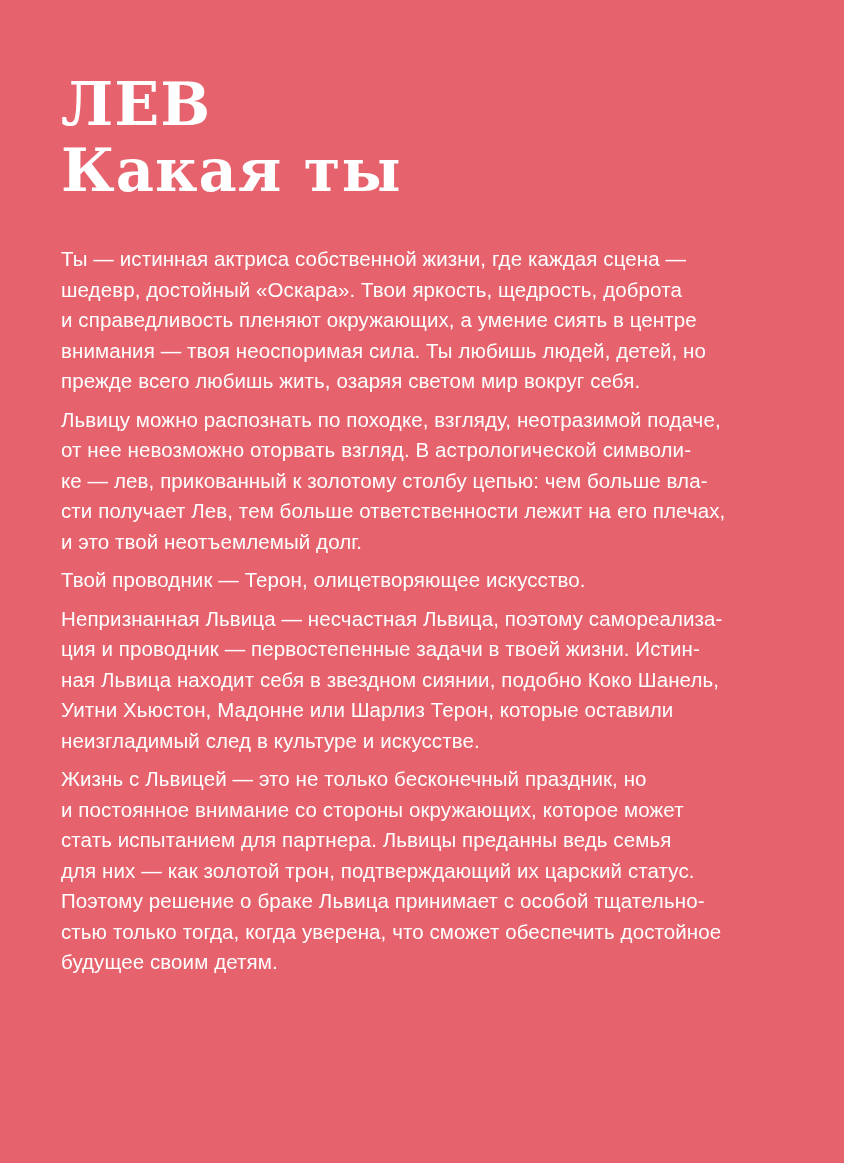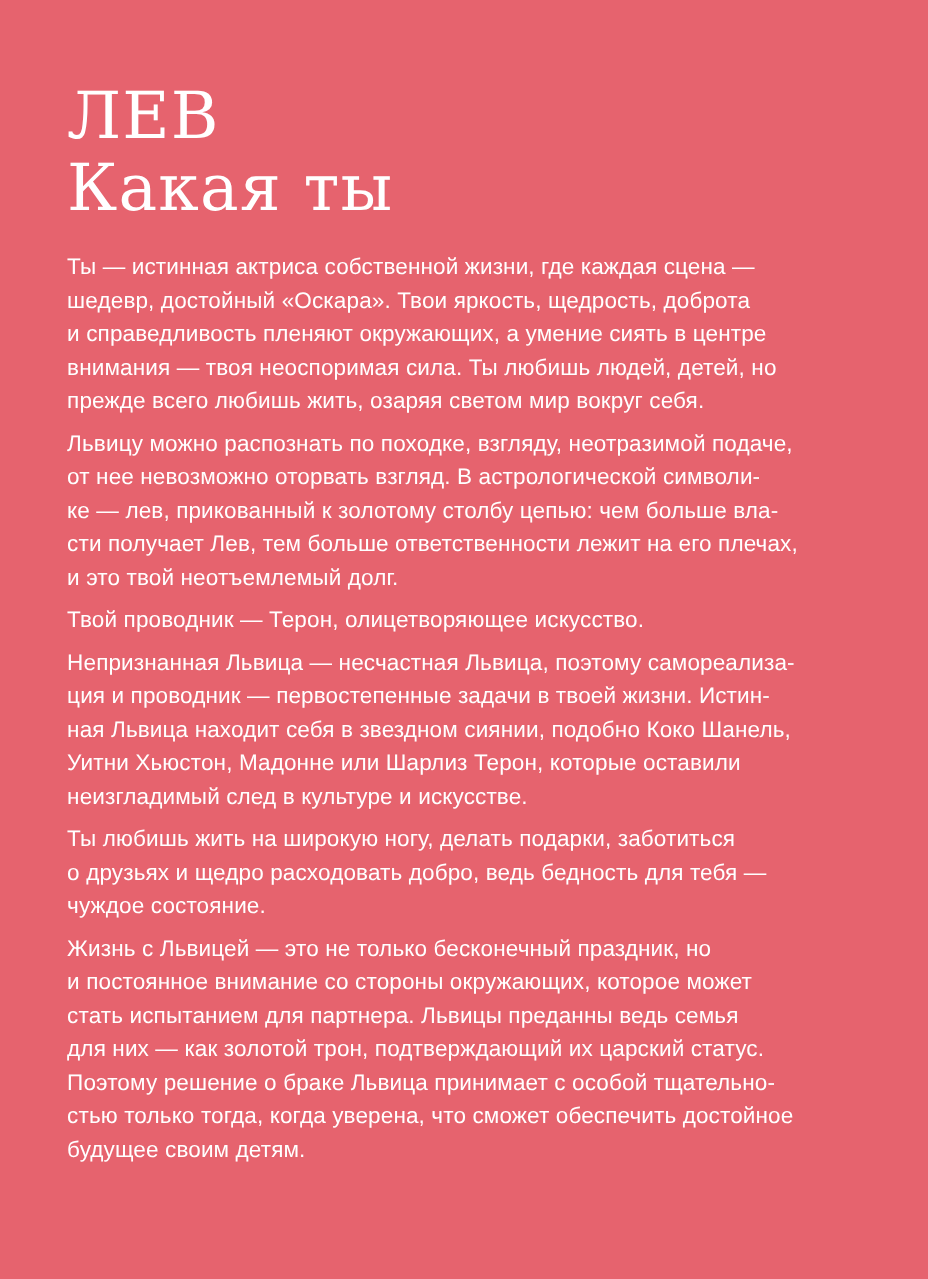--- a/index.html
+++ b/index.html
@@ -14,28 +14,28 @@
     overflow: hidden;
     font-family: "Liberation Sans", sans-serif;
   }
   .content {
     padding: 0 60px 0 61px;
   }
   .page-title {
     margin: 72px 0 0 0;
     color: #FFFFFF;
     font-family: "DejaVu Serif", serif;
-    font-weight: 400;
+    font-weight: 700;
     font-size: 59px;
     line-height: 66px;
     letter-spacing: 1px;
     white-space: pre;
   }
   .body-text {
-    margin-top: 24px;
+    margin-top: 40px;
   }
   .para {
     margin: 0 0 8px 0;
     color: #FFFFFF;
     font-size: 20.5px;
     line-height: 30.5px;
     letter-spacing: 0.1px;
     white-space: pre;
   }
 </style>
@@ -56,23 +56,20 @@
 от нее невозможно оторвать взгляд. В астрологической символи-
 ке — лев, прикованный к золотому столбу цепью: чем больше вла-
 сти получает Лев, тем больше ответственности лежит на его плечах,
 и это твой неотъемлемый долг.</p>
       <p class="para">Твой проводник — Терон, олицетворяющее искусство.</p>
       <p class="para">Непризнанная Львица — несчастная Львица, поэтому самореализа-
 ция и проводник — первостепенные задачи в твоей жизни. Истин-
 ная Львица находит себя в звездном сиянии, подобно Коко Шанель,
 Уитни Хьюстон, Мадонне или Шарлиз Терон, которые оставили
 неизгладимый след в культуре и искусстве.</p>
-      <p class="para">Ты любишь жить на широкую ногу, делать подарки, заботиться
-о друзьях и щедро расходовать добро, ведь бедность для тебя —
-чуждое состояние.</p>
       <p class="para">Жизнь с Львицей — это не только бесконечный праздник, но
 и постоянное внимание со стороны окружающих, которое может
 стать испытанием для партнера. Львицы преданны ведь семья
 для них — как золотой трон, подтверждающий их царский статус.
 Поэтому решение о браке Львица принимает с особой тщательно-
 стью только тогда, когда уверена, что сможет обеспечить достойное
 будущее своим детям.</p>
     </div>
   </div>
 </div>

